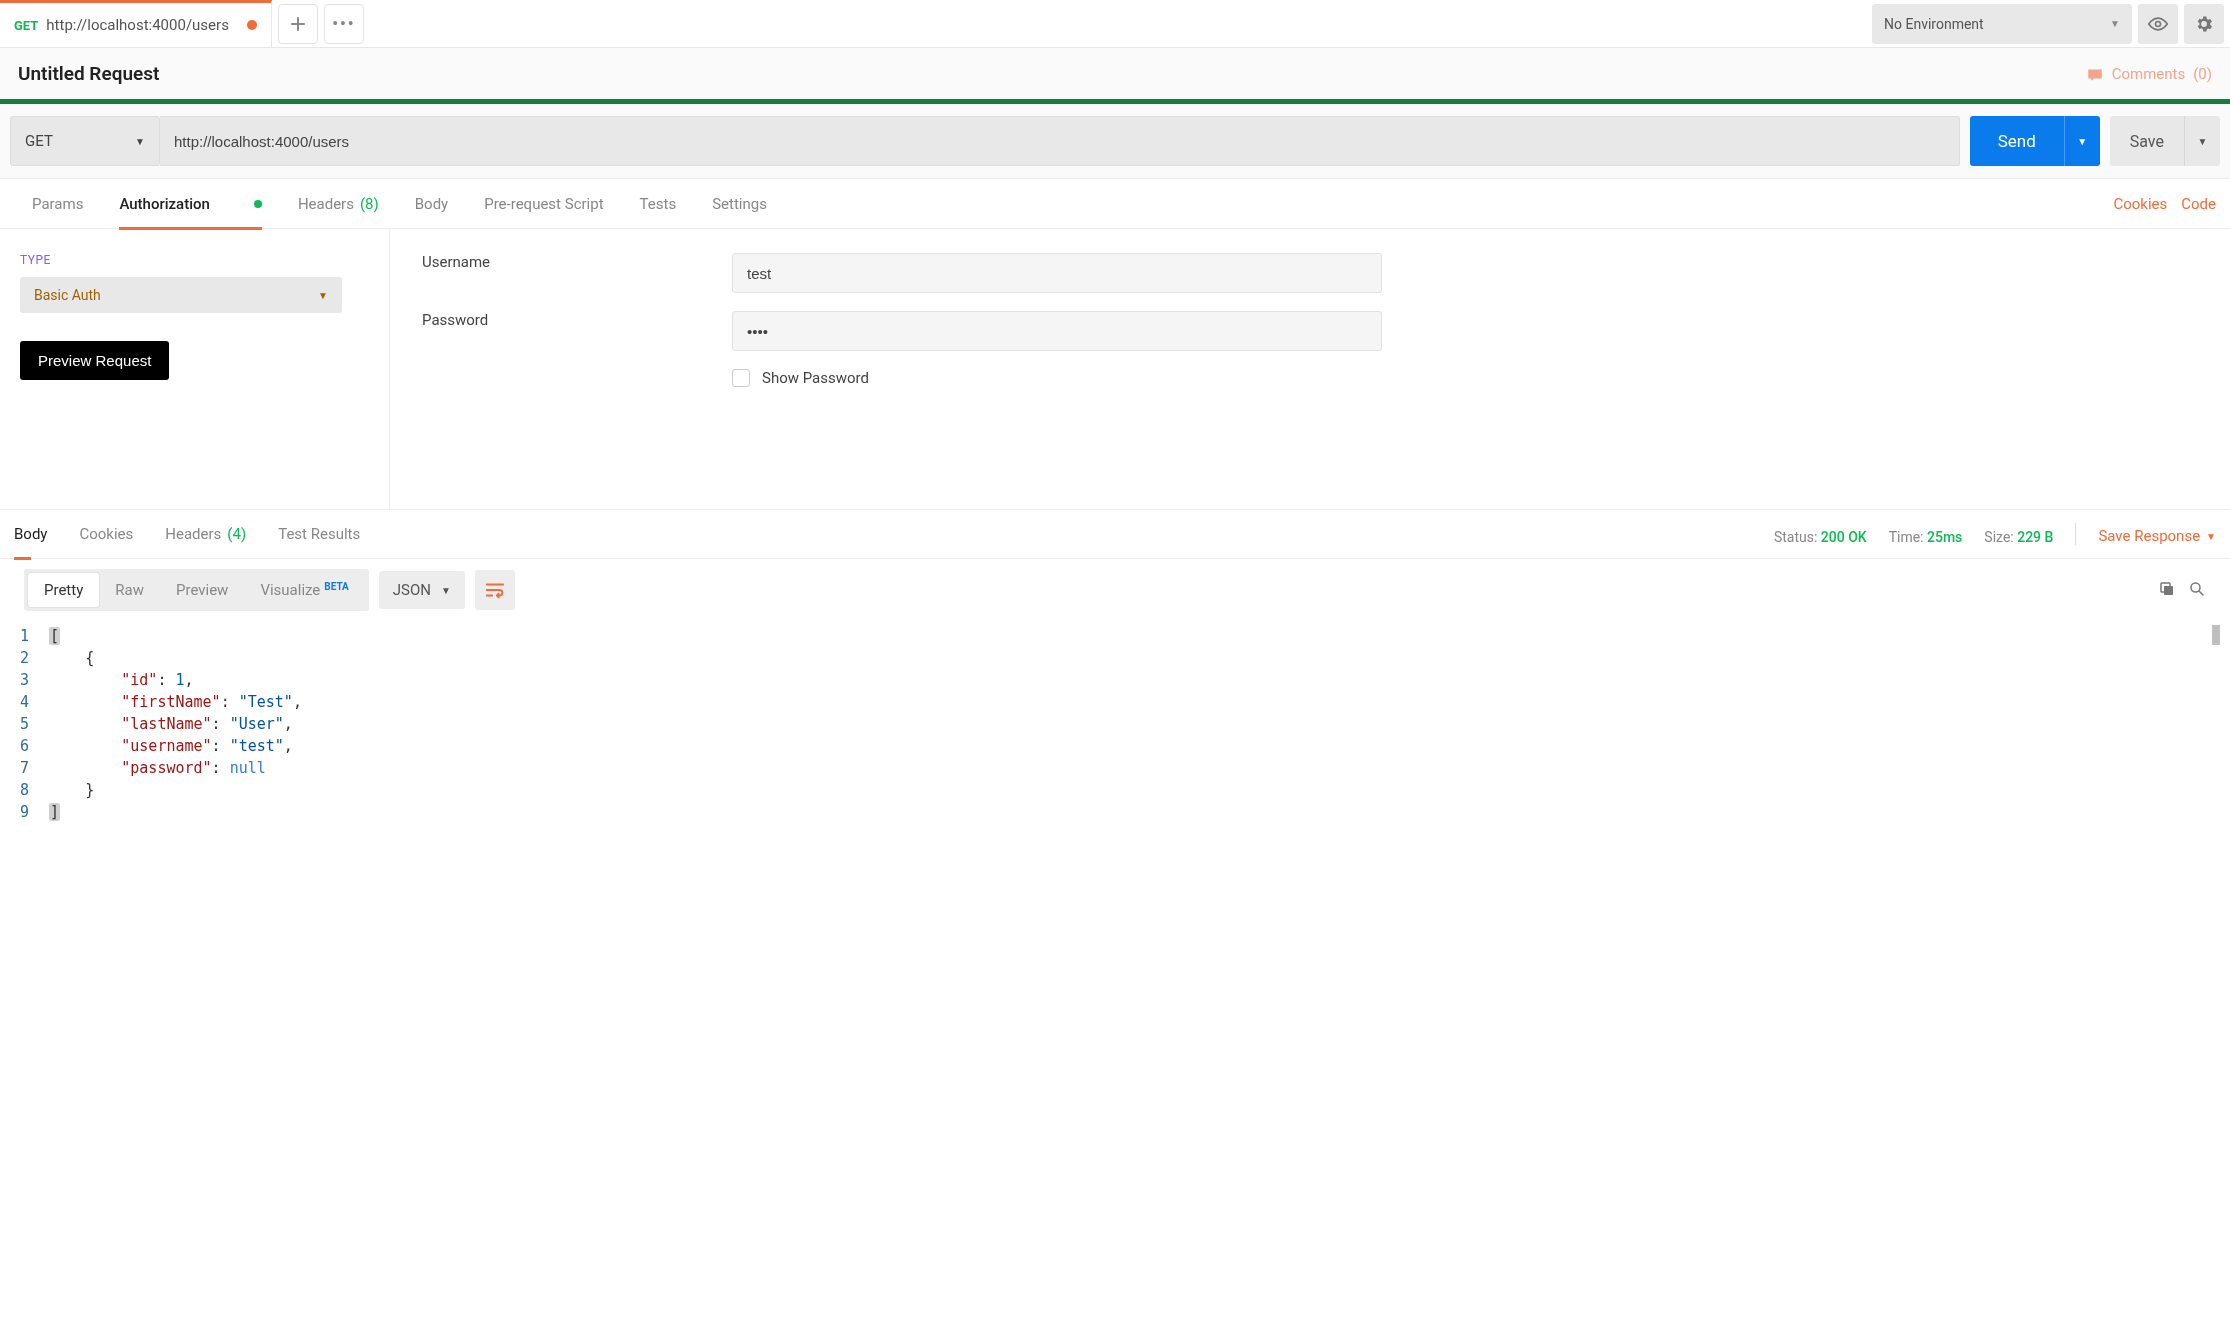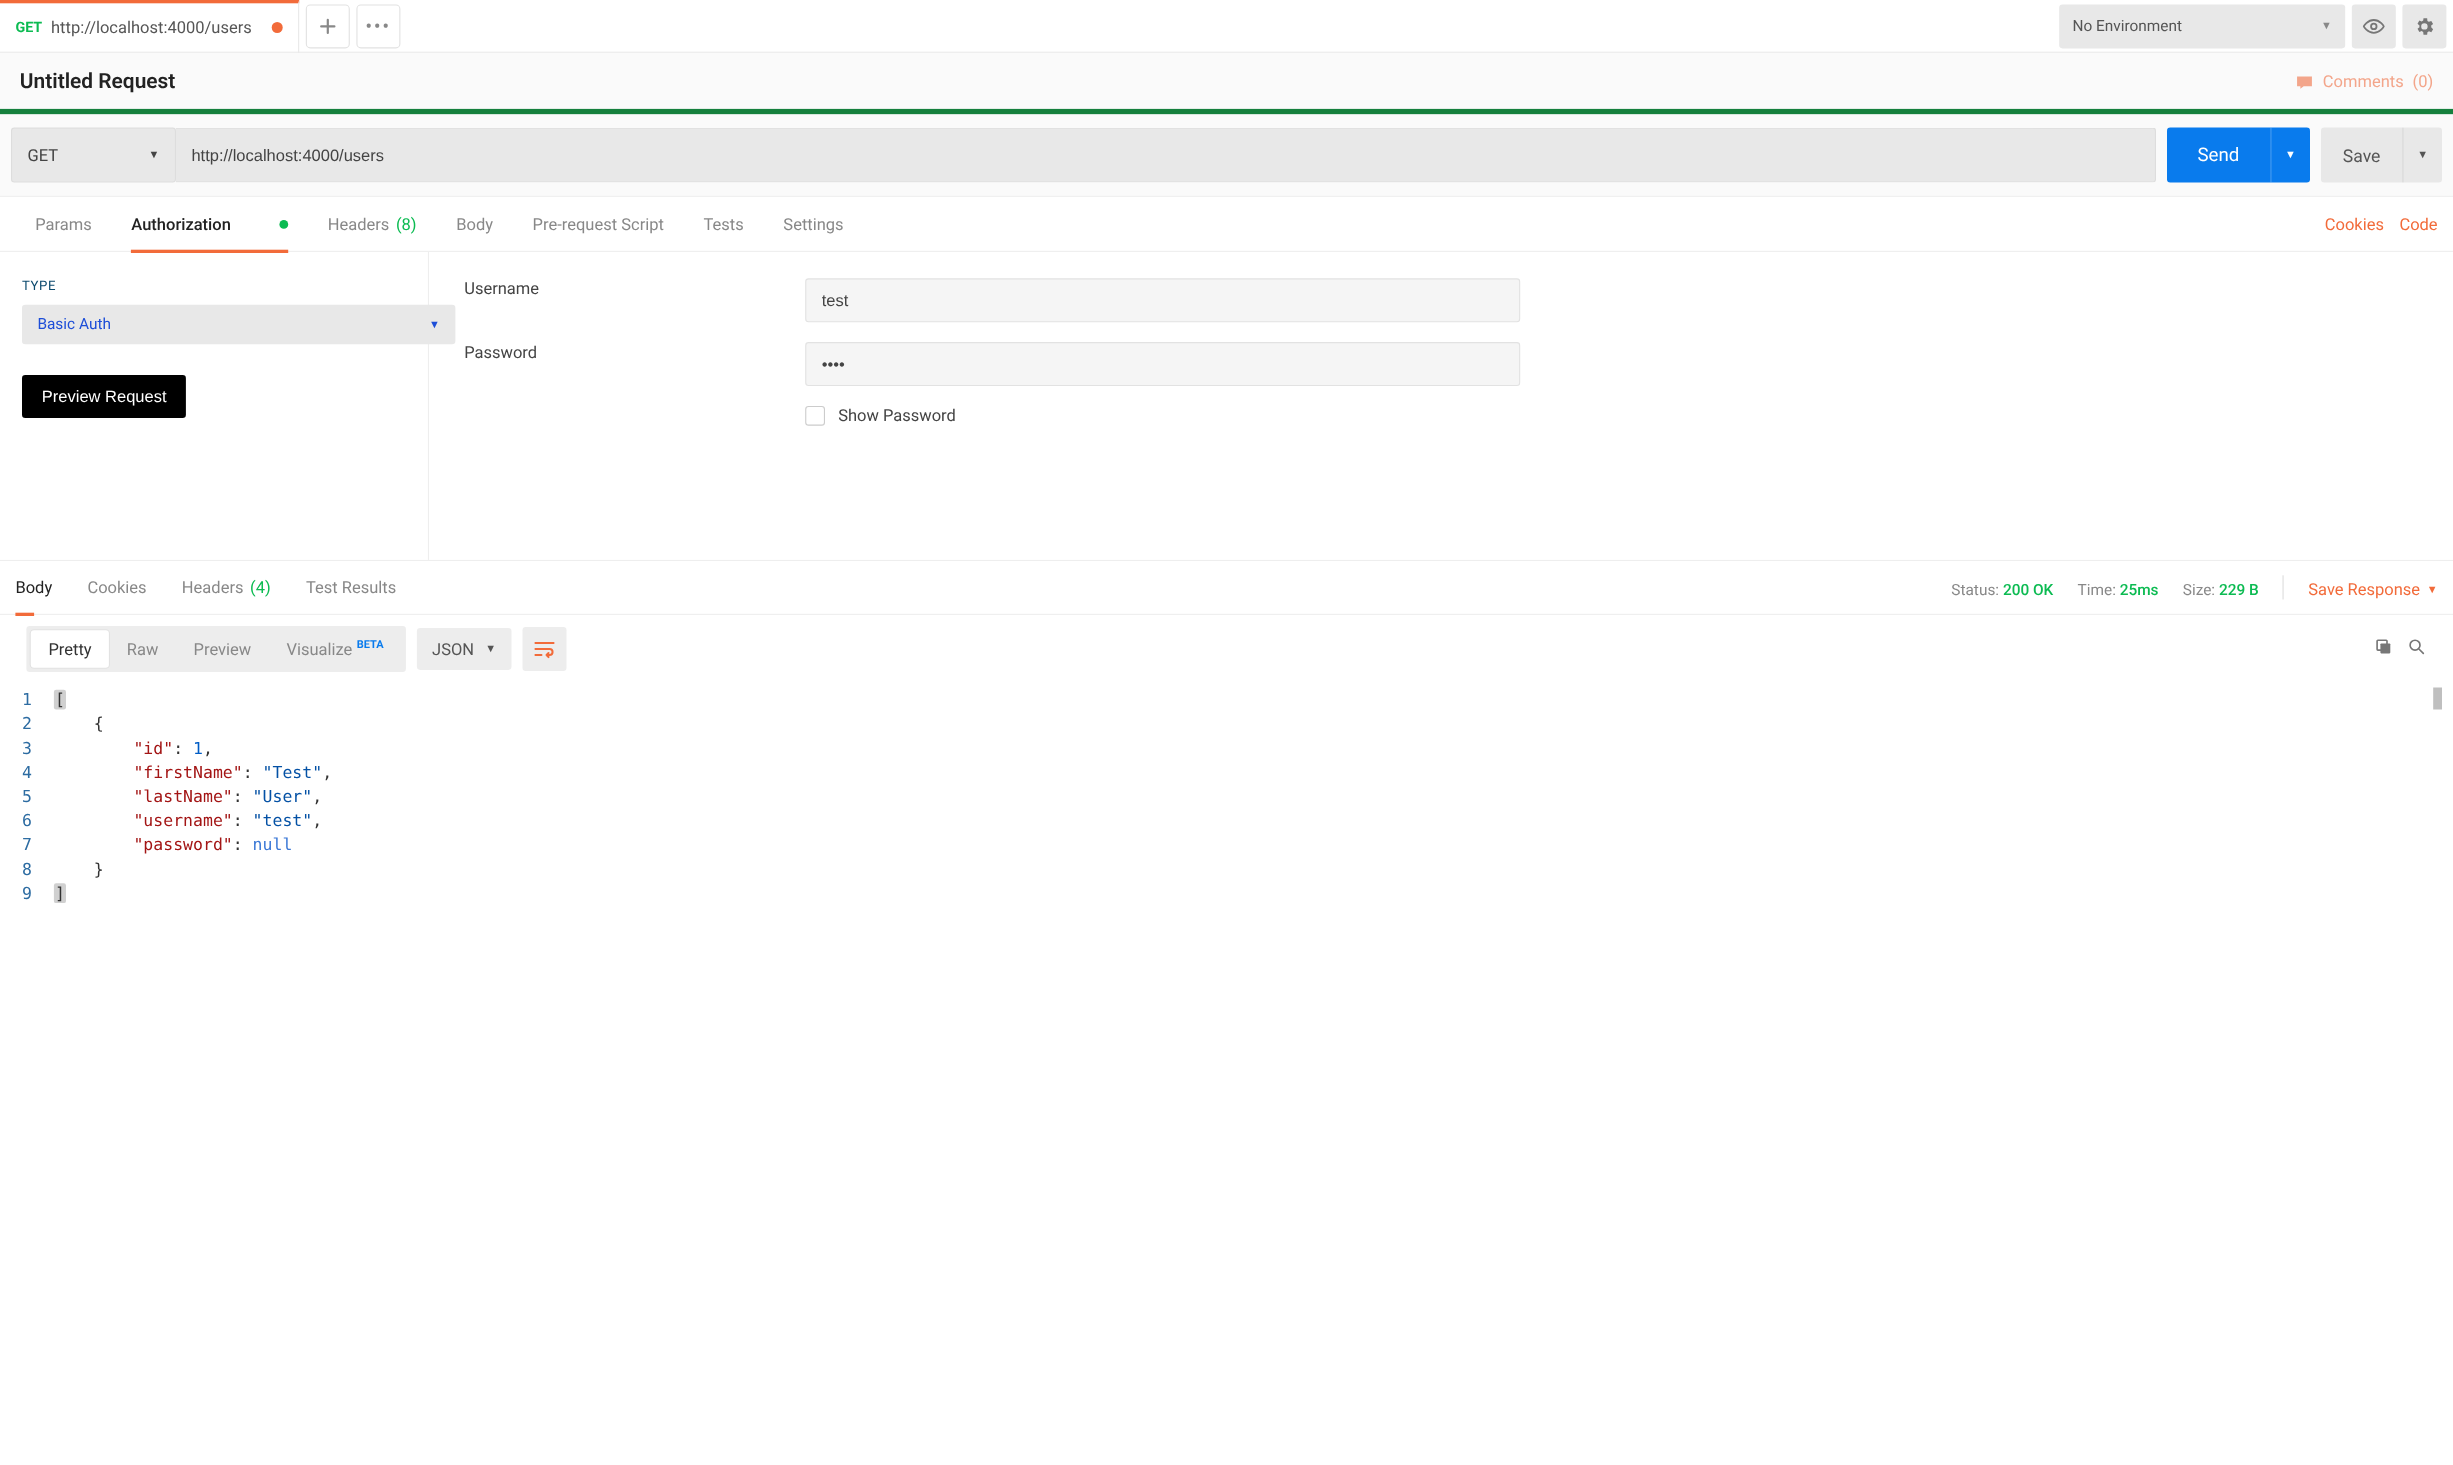--- a/index.html
+++ b/index.html
@@ -42,22 +42,22 @@
 .reqtabs .rtab.active { color: #222; font-weight: 500; gap: 44px; }
 .reqtabs .rtab.active::after { content: ""; position: absolute; left: 18px; right: 18px; bottom: -1px; height: 3px; background: #f26b3a; }
 .reqtabs .badge-dot { width: 8px; height: 8px; border-radius: 50%; background: #0cbb52; display: inline-block; }
 .reqtabs .count { color: #0cbb52; }
 .reqtabs .right { margin-left: auto; display: flex; gap: 14px; color: #f26b3a; font-size: 15px; }
 .reqtabs .right span { cursor: pointer; }
 
 
 .authpanel { display: flex; min-height: 280px; }
 .auth-left { width: 390px; border-right: 1px solid #eee; padding: 24px 20px; }
-.auth-left .label { text-transform: uppercase; font-size: 12px; letter-spacing: .5px; color: #0c4a6e; margin-bottom: 10px; }
-.auth-left .typesel { display: flex; align-items: center; justify-content: space-between; background: #e8e8e8; border-radius: 3px; padding: 10px 14px; color: #1d4ed8; cursor: pointer; width: 394px; }
+.auth-left .label { text-transform: uppercase; font-size: 12px; letter-spacing: .5px; color: #8b5cf6; margin-bottom: 10px; }
+.auth-left .typesel { display: flex; align-items: center; justify-content: space-between; background: #e8e8e8; border-radius: 3px; padding: 10px 14px; color: #a16207; cursor: pointer; width: 322px; }
 .auth-left .help { margin-top: 22px; color: #666; line-height: 1.55; font-size: 15px; max-width: 345px; }
 .auth-left .help a { color: #f26b3a; text-decoration: none; }
 .auth-left .preview { margin-top: 28px; background: #000000; color: #fff; border: none; border-radius: 3px; padding: 11px 18px; font-size: 15px; cursor: pointer; }
 .auth-right { flex: 1; padding: 24px 32px; }
 .field { display: flex; align-items: flex-start; margin-bottom: 18px; }
 .field .flabel { width: 310px; color: #444; font-size: 15px; }
 .field input[type="text"], .field input[type="password"] { flex: 1; height: 40px; background: #f5f5f5; border: 1px solid #e2e2e2; border-radius: 3px; padding: 0 14px; font-size: 15px; color: #444; outline: none; max-width: 650px; }
 .showpw { display: flex; align-items: center; gap: 12px; margin-left: 310px; color: #444; font-size: 15px; }
 .showpw .chk { width: 18px; height: 18px; border: 1.5px solid #ccc; border-radius: 3px; cursor: pointer; }
 

